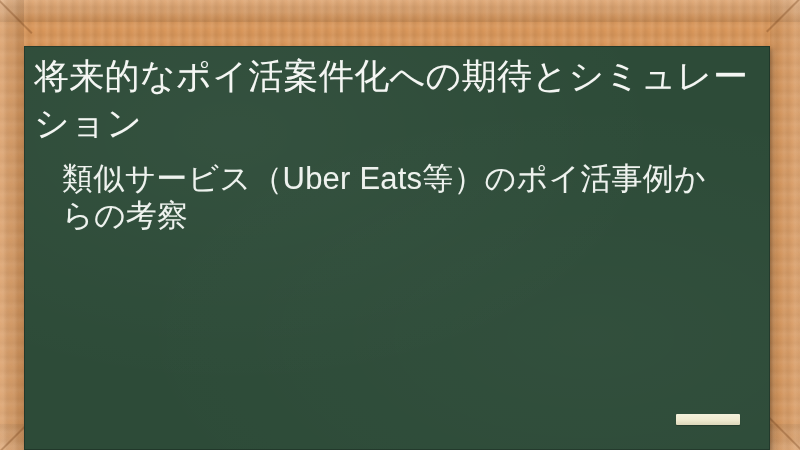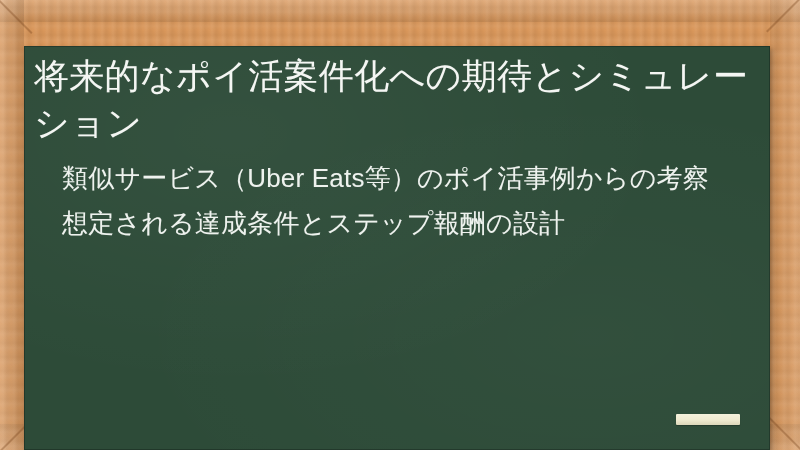--- a/index.html
+++ b/index.html
@@ -129,21 +129,21 @@
     white-space: pre-wrap;
   }
 
   .bullets {
     list-style: none;
     margin: 14px 0 0 0;
     padding: 0 0 0 30px;
   }
   .bullet {
     color: #eef2ee;
-    font-size: 26px;
+    font-size: 31px;
     line-height: 37px;
     font-weight: 400;
     letter-spacing: 0.2px;
     margin: 0 0 8px 0;
     text-shadow: 0 0 1px rgba(255,255,255,0.18);
     max-width: 660px;
   }
 
   
   .chalk {
@@ -176,21 +176,20 @@
 
   <div class="board">
     <div class="board-texture"></div>
 
     <div class="content">
 
       <h1 class="title">将来的なポイ活案件化への期待とシミュレーション</h1>
 
       <ul class="bullets">
         <li class="bullet">類似サービス（Uber Eats等）のポイ活事例からの考察</li>
-        <li class="bullet">想定される達成条件とステップ報酬の設計</li>
       </ul>
 
     </div>
   </div>
 
   <div class="chalk"></div>
 
 </div>
 
 </body></html>

